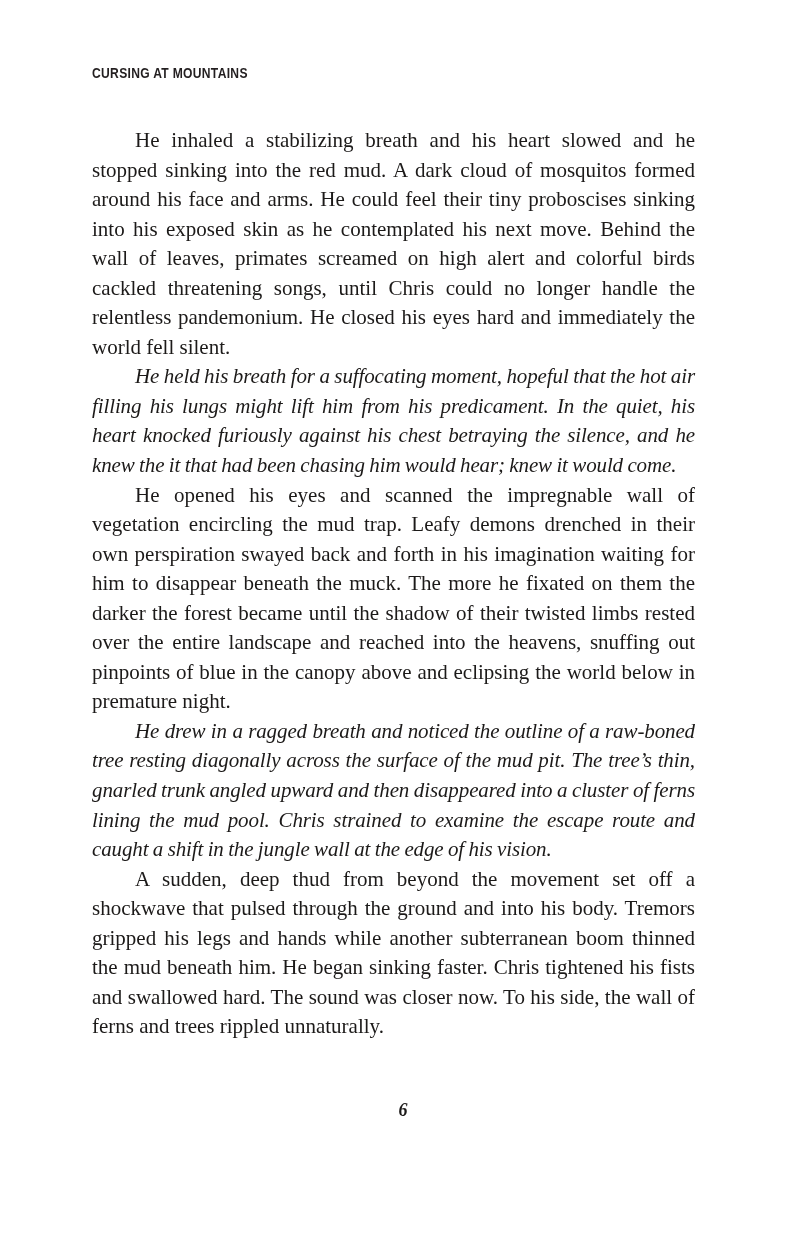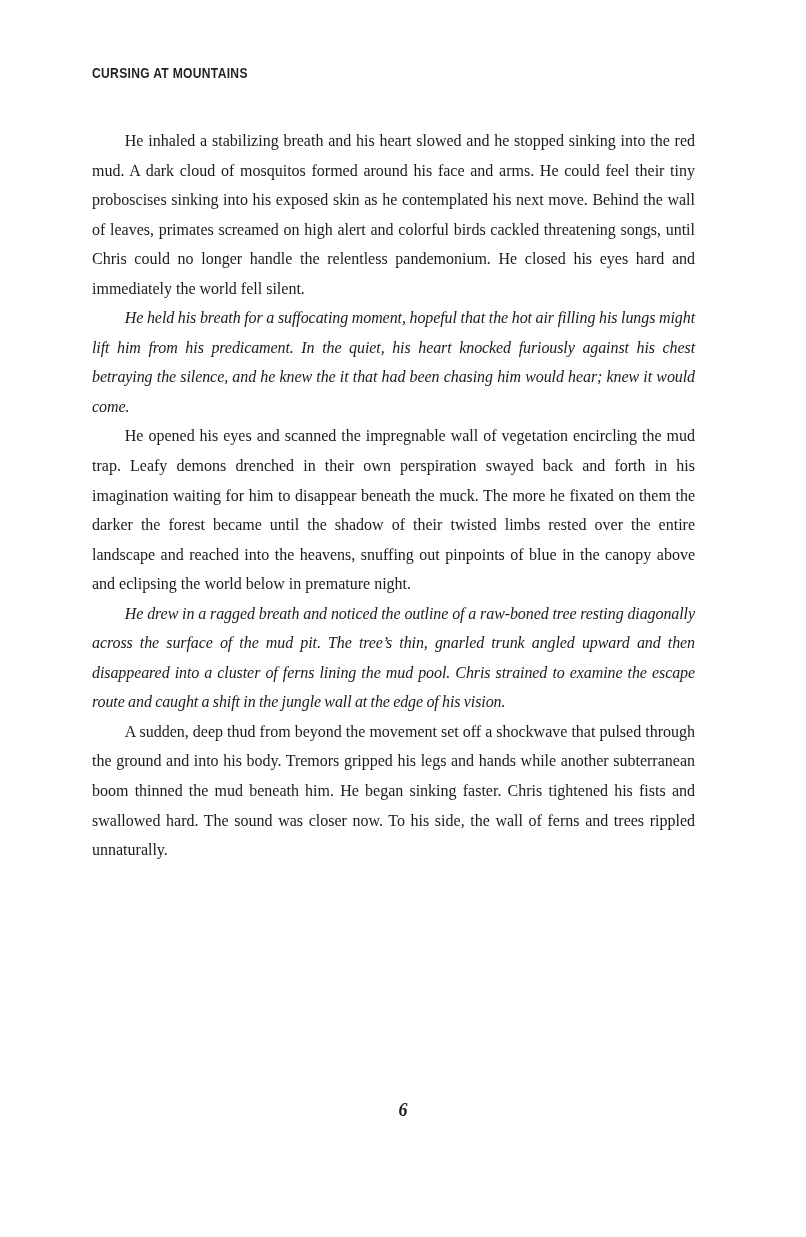--- a/index.html
+++ b/index.html
@@ -46,21 +46,21 @@
     position: absolute;
     left: 92px;
     top: 126px;
     width: 603px;
   }
 
   .text-block p {
     margin: 0;
     text-align: justify;
     text-justify: inter-word;
-    font-size: 16px;
+    font-size: 21px;
     line-height: 29.55px;
     color: #1c1a19;
     text-indent: 2.05em;
     -webkit-font-smoothing: antialiased;
     hyphens: manual;
   }
 
   .text-block p.tight {
     word-spacing: -0.035em;
     letter-spacing: -0.0055em;

